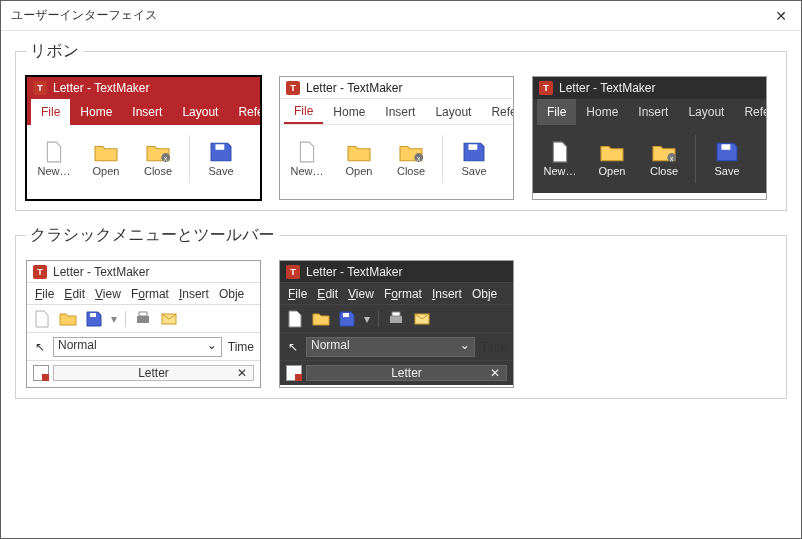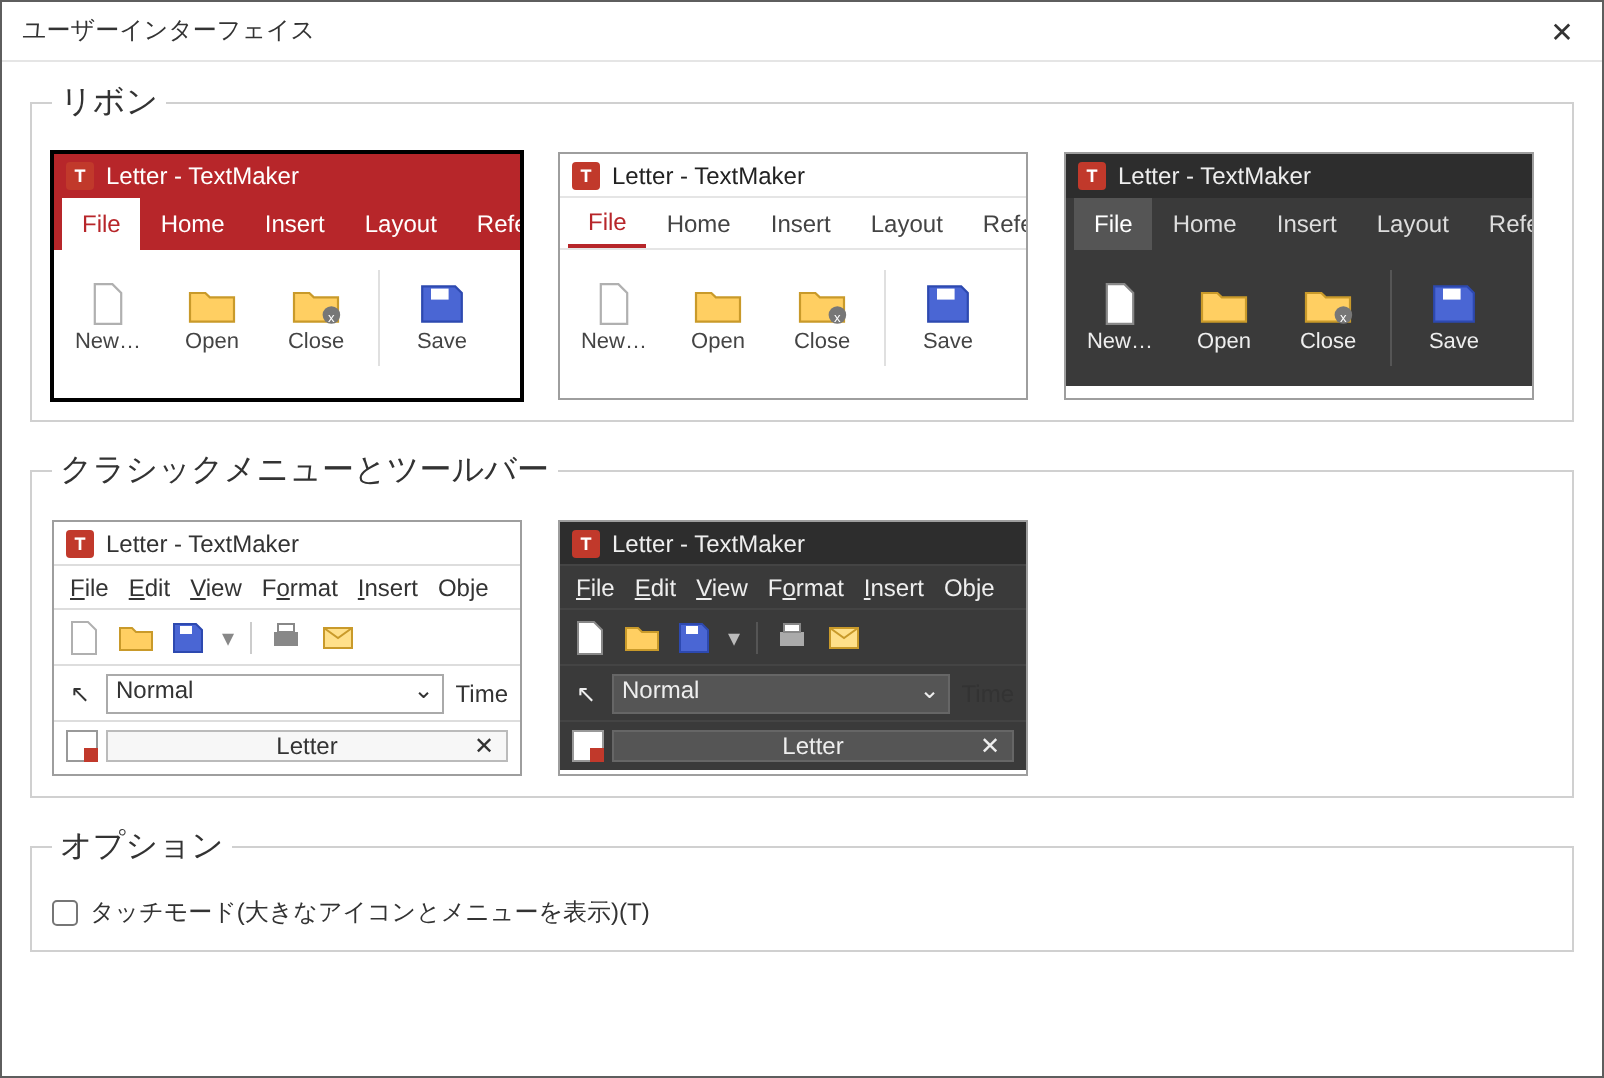--- a/index.html
+++ b/index.html
@@ -338,27 +338,20 @@
             <div class="cl-tab">
                 <span>Letter</span>
                 <span class="x">✕</span>
               </div>
           </div>
         </div>
 
       </div>
     </fieldset>
 
-    <fieldset>
-      <legend>オプション</legend>
-      <label class="opt-row">
-        <input type="checkbox" style="">
-        <span>タッチモード(大きなアイコンとメニューを表示)(T)</span>
-      </label>
-    </fieldset>
 
   </div>
 
   <div class="footer">
     
     
   </div>
 </div>
 
 </body></html>

